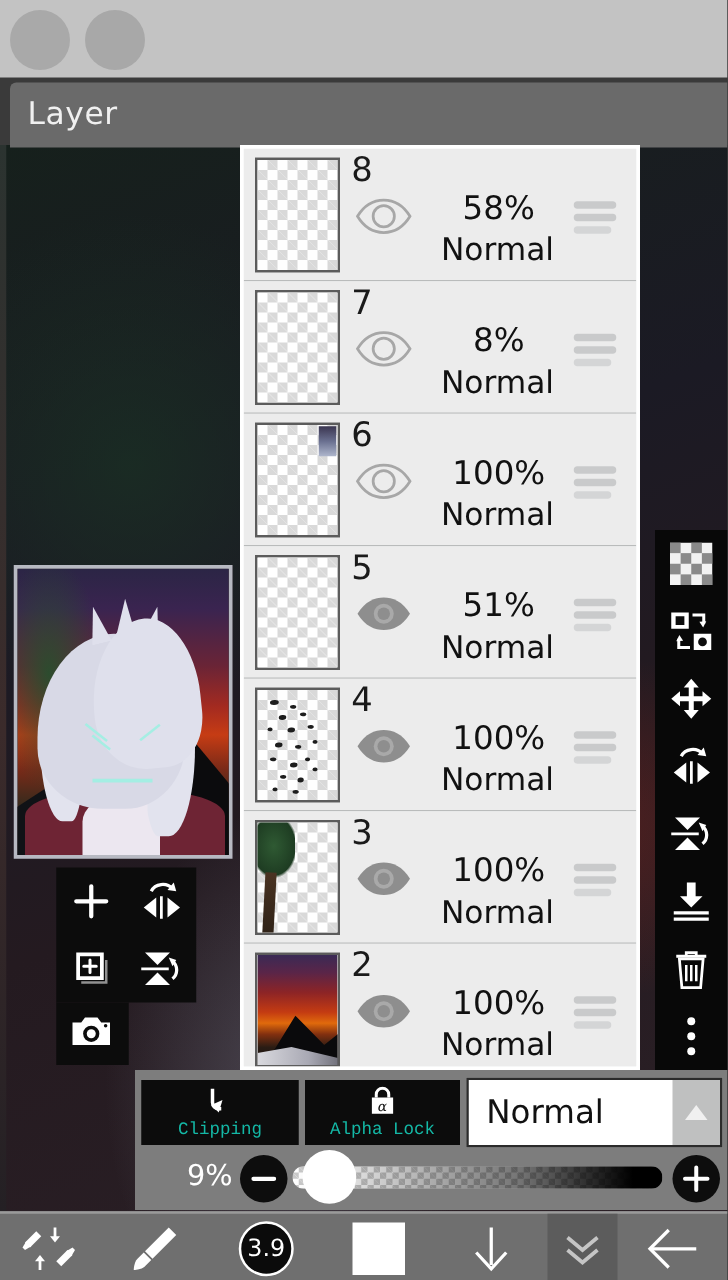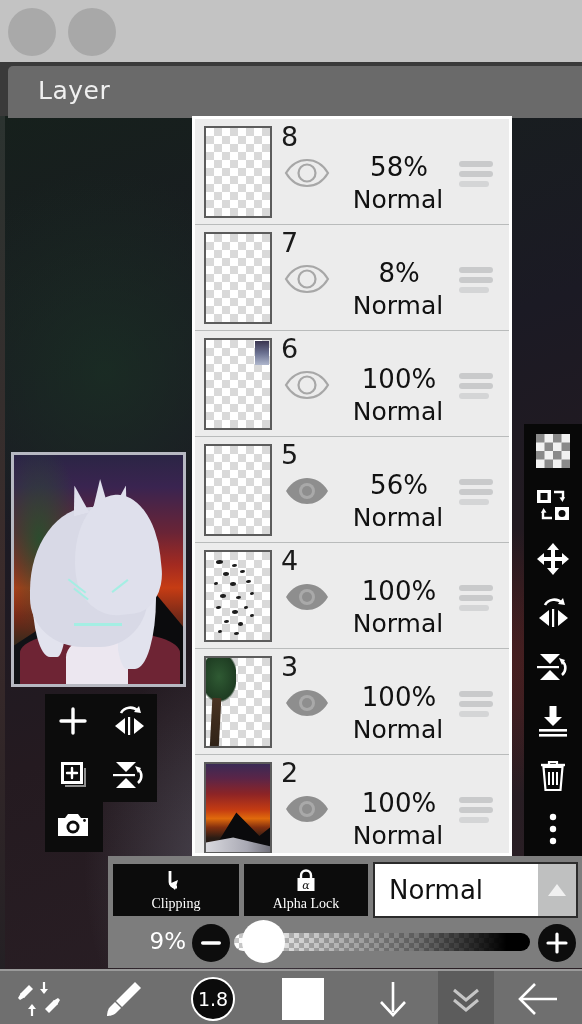--- a/index.html
+++ b/index.html
@@ -24,21 +24,20 @@
 
   
   .header {
     position: absolute; left: 8px; top: 66px; width: 574px; height: 52px;
     background: #6a6a6a; border-top-left-radius: 5px;
   }
   .header .title {
     position: absolute; left: 14px; top: 10px;
     font-size: 25px; color: #f0f0f0; letter-spacing: 0.5px;
     font-family: "DejaVu Sans", sans-serif;
-    margin-left: 16px;
   }
 
   
   .canvas-bg {
     position: absolute; left: 0; top: 116px; width: 582px; height: 853px;
     background:
       radial-gradient(ellipse 300px 200px at 78% 64%, rgba(150,40,30,0.40), transparent 70%),
       radial-gradient(ellipse 260px 280px at 18% 30%, rgba(26,48,36,0.75), transparent 72%),
       linear-gradient(160deg, #16201c 0%, #1b1a24 36%, #241a20 62%, #2b2026 100%);
   }
@@ -245,22 +244,22 @@
     position: absolute; left: 108px; top: 856px; width: 474px; height: 112px;
     background: #7d7d7d;
   }
   .bp-btn {
     position: absolute; top: 8px; height: 52px; background: #0c0c0c;
     display: flex; flex-direction: column; align-items: center; justify-content: center;
   }
   .bp-clipping { left: 5px; width: 126px; }
   .bp-alphalock { left: 136px; width: 124px; }
   .bp-btn .lbl {
-    font-size: 14px; color: #ffffff; margin-top: 1px;
-    font-family: Liberation Serif, serif;
+    font-size: 14px; color: #14b8a6; margin-top: 1px;
+    font-family: Liberation Mono, monospace;
   }
   .blend-select {
     position: absolute; left: 265px; top: 6px; width: 205px; height: 56px;
     background: #ffffff; border: 2px solid #2b2b2b;
     display: flex; align-items: center;
   }
   .blend-select .bs-text {
     flex: 1; padding-left: 14px; font-size: 26px; color: #111;
     font-family: "DejaVu Sans", sans-serif;
   }
@@ -483,21 +482,21 @@
 
      </div>
      <div class="lr-num">5</div>
      <div class="lr-eye">
             <svg width="48" height="32" viewBox="0 0 48 32">
       <path d="M3 16C9 6 17 3 24 3s15 3 21 13c-6 10-14 13-21 13S9 26 3 16z" fill="#8e8e8e"></path>
       <circle cx="24" cy="16" r="8" fill="#a9a9a9"></circle>
       <circle cx="24" cy="16" r="5" fill="#8e8e8e"></circle>
     </svg>
           </div>
-     <div class="lr-opacity">56%</div>
+     <div class="lr-opacity">51%</div>
      <div class="lr-blend">Normal</div>
      <div class="lr-handle">
             <i></i>
             <i></i>
             <i></i>
           </div>
         </div>
         <div class="layer-row">
           <div class="lr-thumb">
        <span class="checker"></span>
@@ -751,21 +750,21 @@
     </div>
     <div class="bb-btn" style="left:78px;width:90px">
       <span>
         <svg width="44" height="42" viewBox="0 0 44 42">
           <path d="M34 4l6 6-19 19-6-6z" fill="#fff"></path>
           <path d="M14 24l6 6-5 5c-3 3-9 3-9 3s0-6 3-9z" fill="#fff"></path>
         </svg>
       </span>
     </div>
     <div class="bb-btn" style="left:168px;width:90px">
-      <span class="size-badge">1.8</span>
+      <span class="size-badge">3.9</span>
     </div>
     <div class="bb-btn" style="left:258px;width:90px">
       <span class="color-swatch"></span>
     </div>
     <div class="bb-btn" style="left:348px;width:90px">
       <span>
         <svg width="34" height="42" viewBox="0 0 34 42">
           <path d="M17 4v30" stroke="#fff" stroke-width="2.6"></path>
           <path d="M5 24l12 13 12-13" stroke="#fff" stroke-width="2.6" fill="none"></path>
         </svg>

